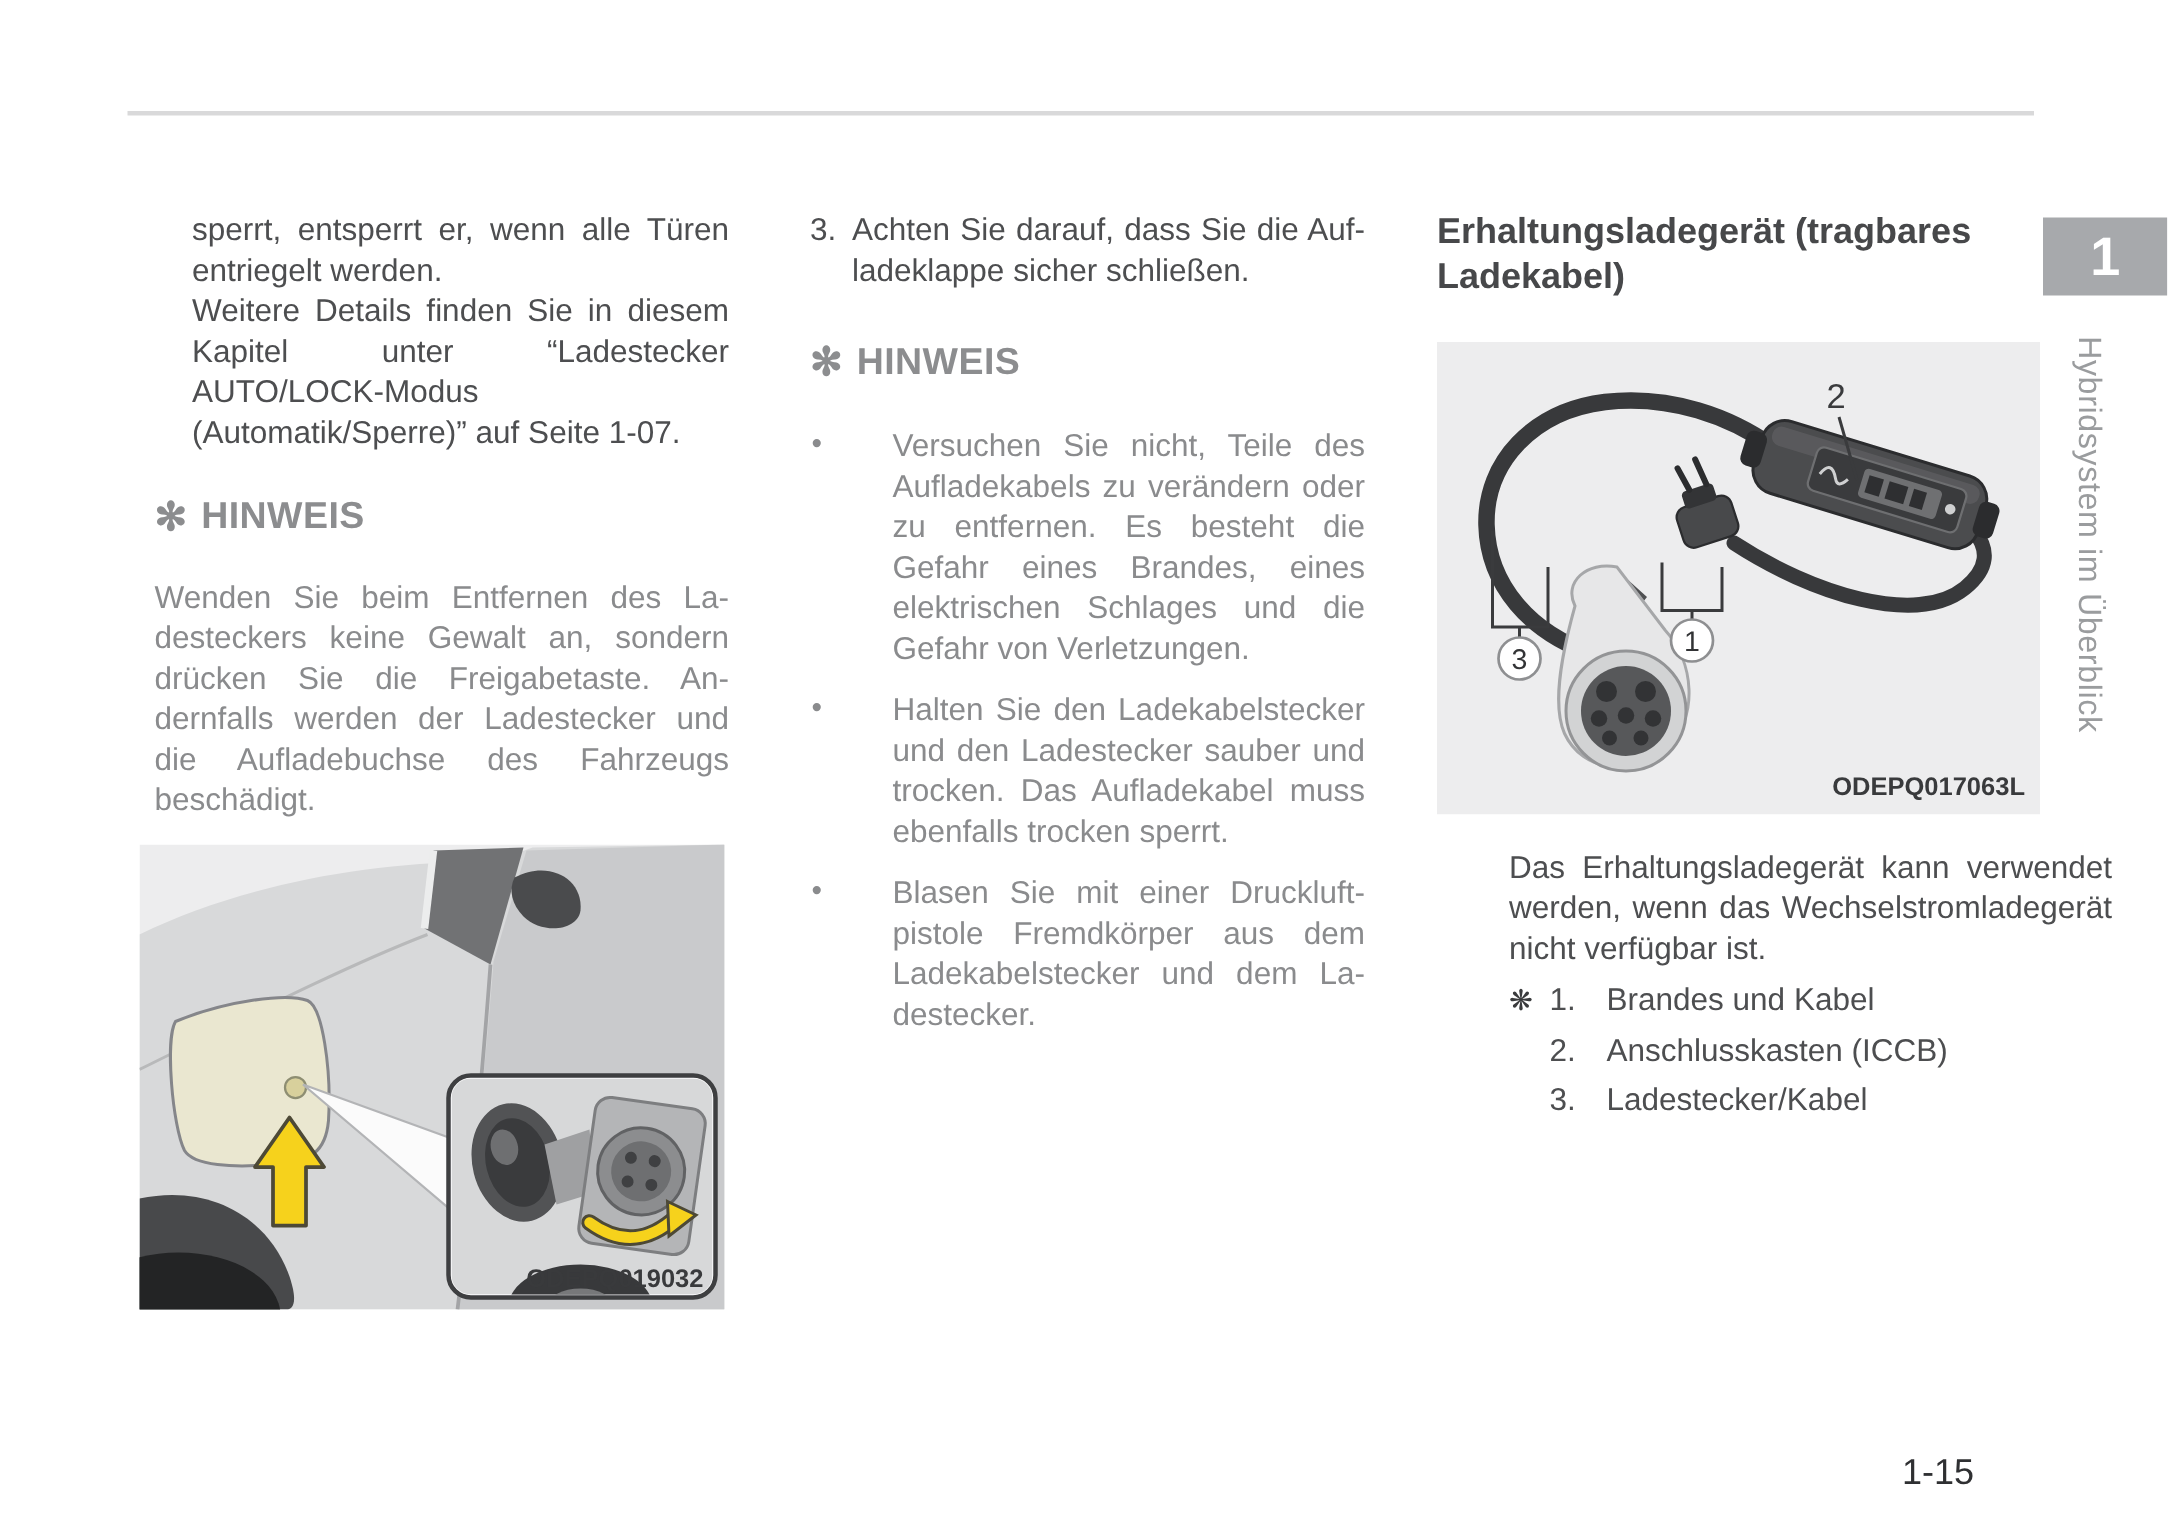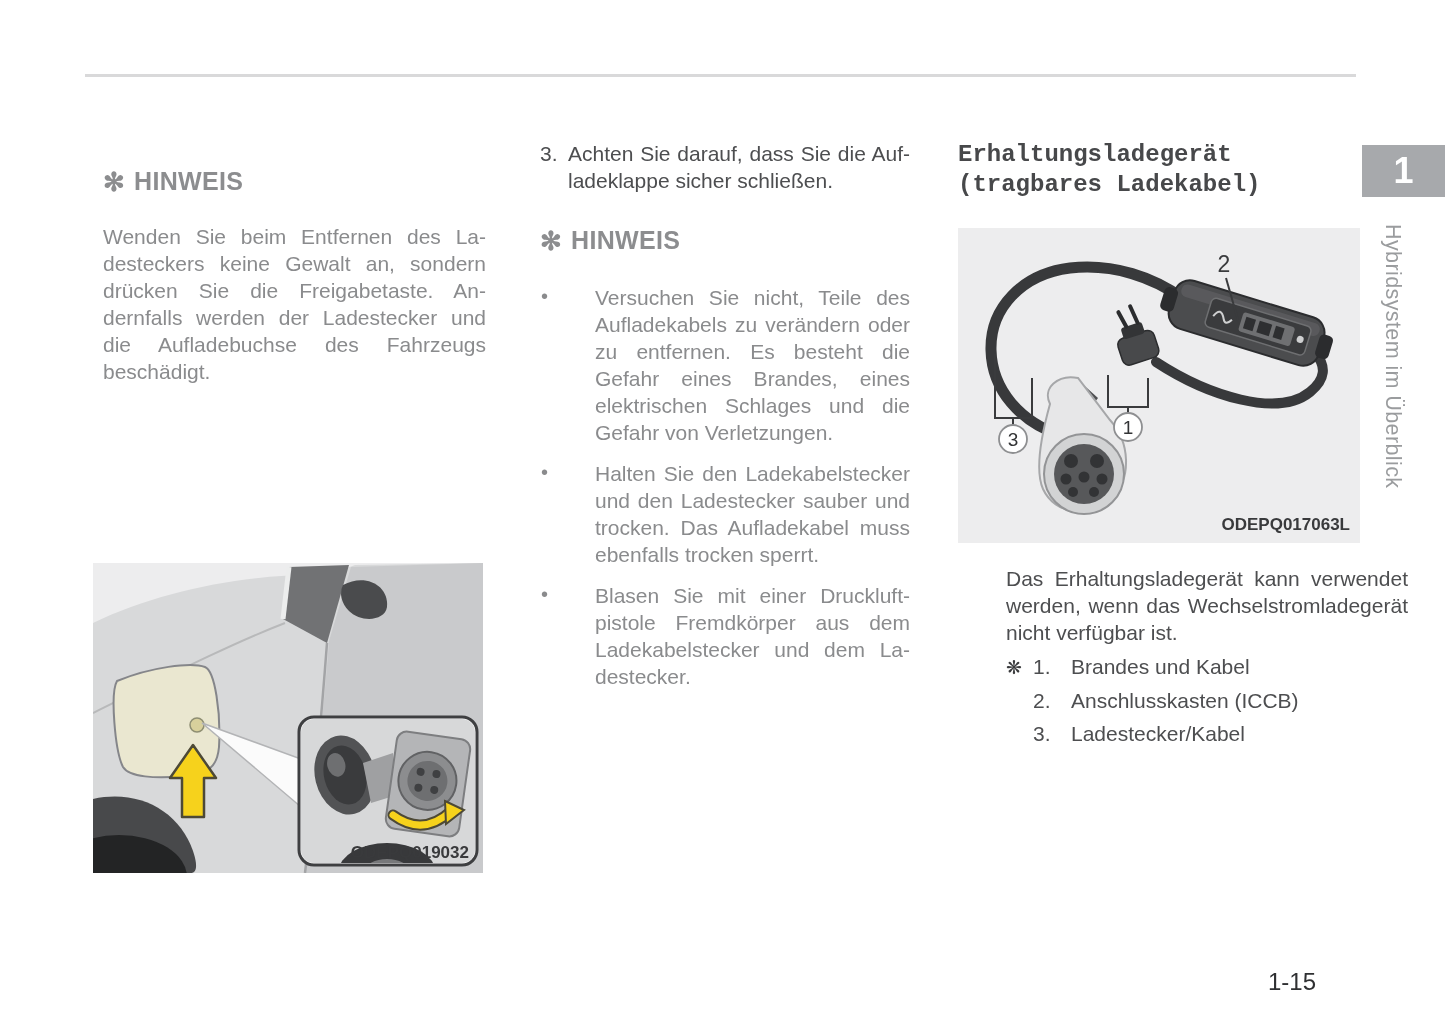--- a/index.html
+++ b/index.html
@@ -35,21 +35,21 @@
   .step { display:flex; }
   .step-num { width:28px; flex:0 0 28px; font-size:21px; line-height:27px; }
   .step-body { flex:1; font-size:21px; line-height:27px; text-align:justify; hyphens:manual; }
 
   .col2-text .hinweis-head { margin-top:31px; }
   .bullet-item { position:relative; padding-left:55px; margin-top:28px;
     font-size:21px; line-height:27px; text-align:justify; color:#8a8b8d; hyphens:manual; }
   .bullet-item + .bullet-item { margin-top:14px; }
   .bullet-dot { position:absolute; left:1px; top:-1px; font-size:20px; color:#8a8b8d; }
 
-  .section-heading { font-size:24px; line-height:30px; font-weight:bold; color:#47484a;font-family:Liberation Mono, monospace; }
+  .section-heading { font-size:24px; line-height:30px; font-weight:bold; color:#47484a; }
 
   .col3-text .para { color:#4d4e50; }
   .num-list { margin-top:7px; }
   .num-item { display:flex; align-items:baseline; margin-top:9px; font-size:21px; line-height:24px; color:#4d4e50; }
   .num-item .marker { width:27px; flex:0 0 27px; font-size:19px; color:#3a3b3d; }
   .num-item .num { width:38px; flex:0 0 38px; }
 
   
   .figure { position:absolute; }
   .figure-a { left:93px; top:563px; width:390px; height:310px;border-radius:21px; }
@@ -70,20 +70,22 @@
   .page-number { position:absolute; left:1268px; top:968px; font-size:24px; color:#2f3032; }
 </style>
 </head>
 <body>
 
 <div class="page">
 
   <div class="top-rule"></div>
 
   <div class="col col1-text">
+    <div class="para indent">sperrt, entsperrt er, wenn alle Tü­ren entriegelt werden.
+Weitere Details finden Sie in diesem Kapitel unter “Ladestecker AUTO/LOCK-Modus (Automatik/Sperre)” auf Seite 1-07.</div>
     <div class="hinweis-head">
       <span class="ast">✻</span>
       <span>HINWEIS</span>
     </div>
     <div class="para note">Wenden Sie beim Entfernen des La­desteckers keine Gewalt an, sondern drücken Sie die Freigabetaste. An­dernfalls werden der Ladestecker und die Aufladebuchse des Fahr­zeugs beschädigt.</div>
   </div>
 
   <div class="figure figure-a">
     <svg viewBox="0 0 390 310" width="390" height="310">
       <defs>

